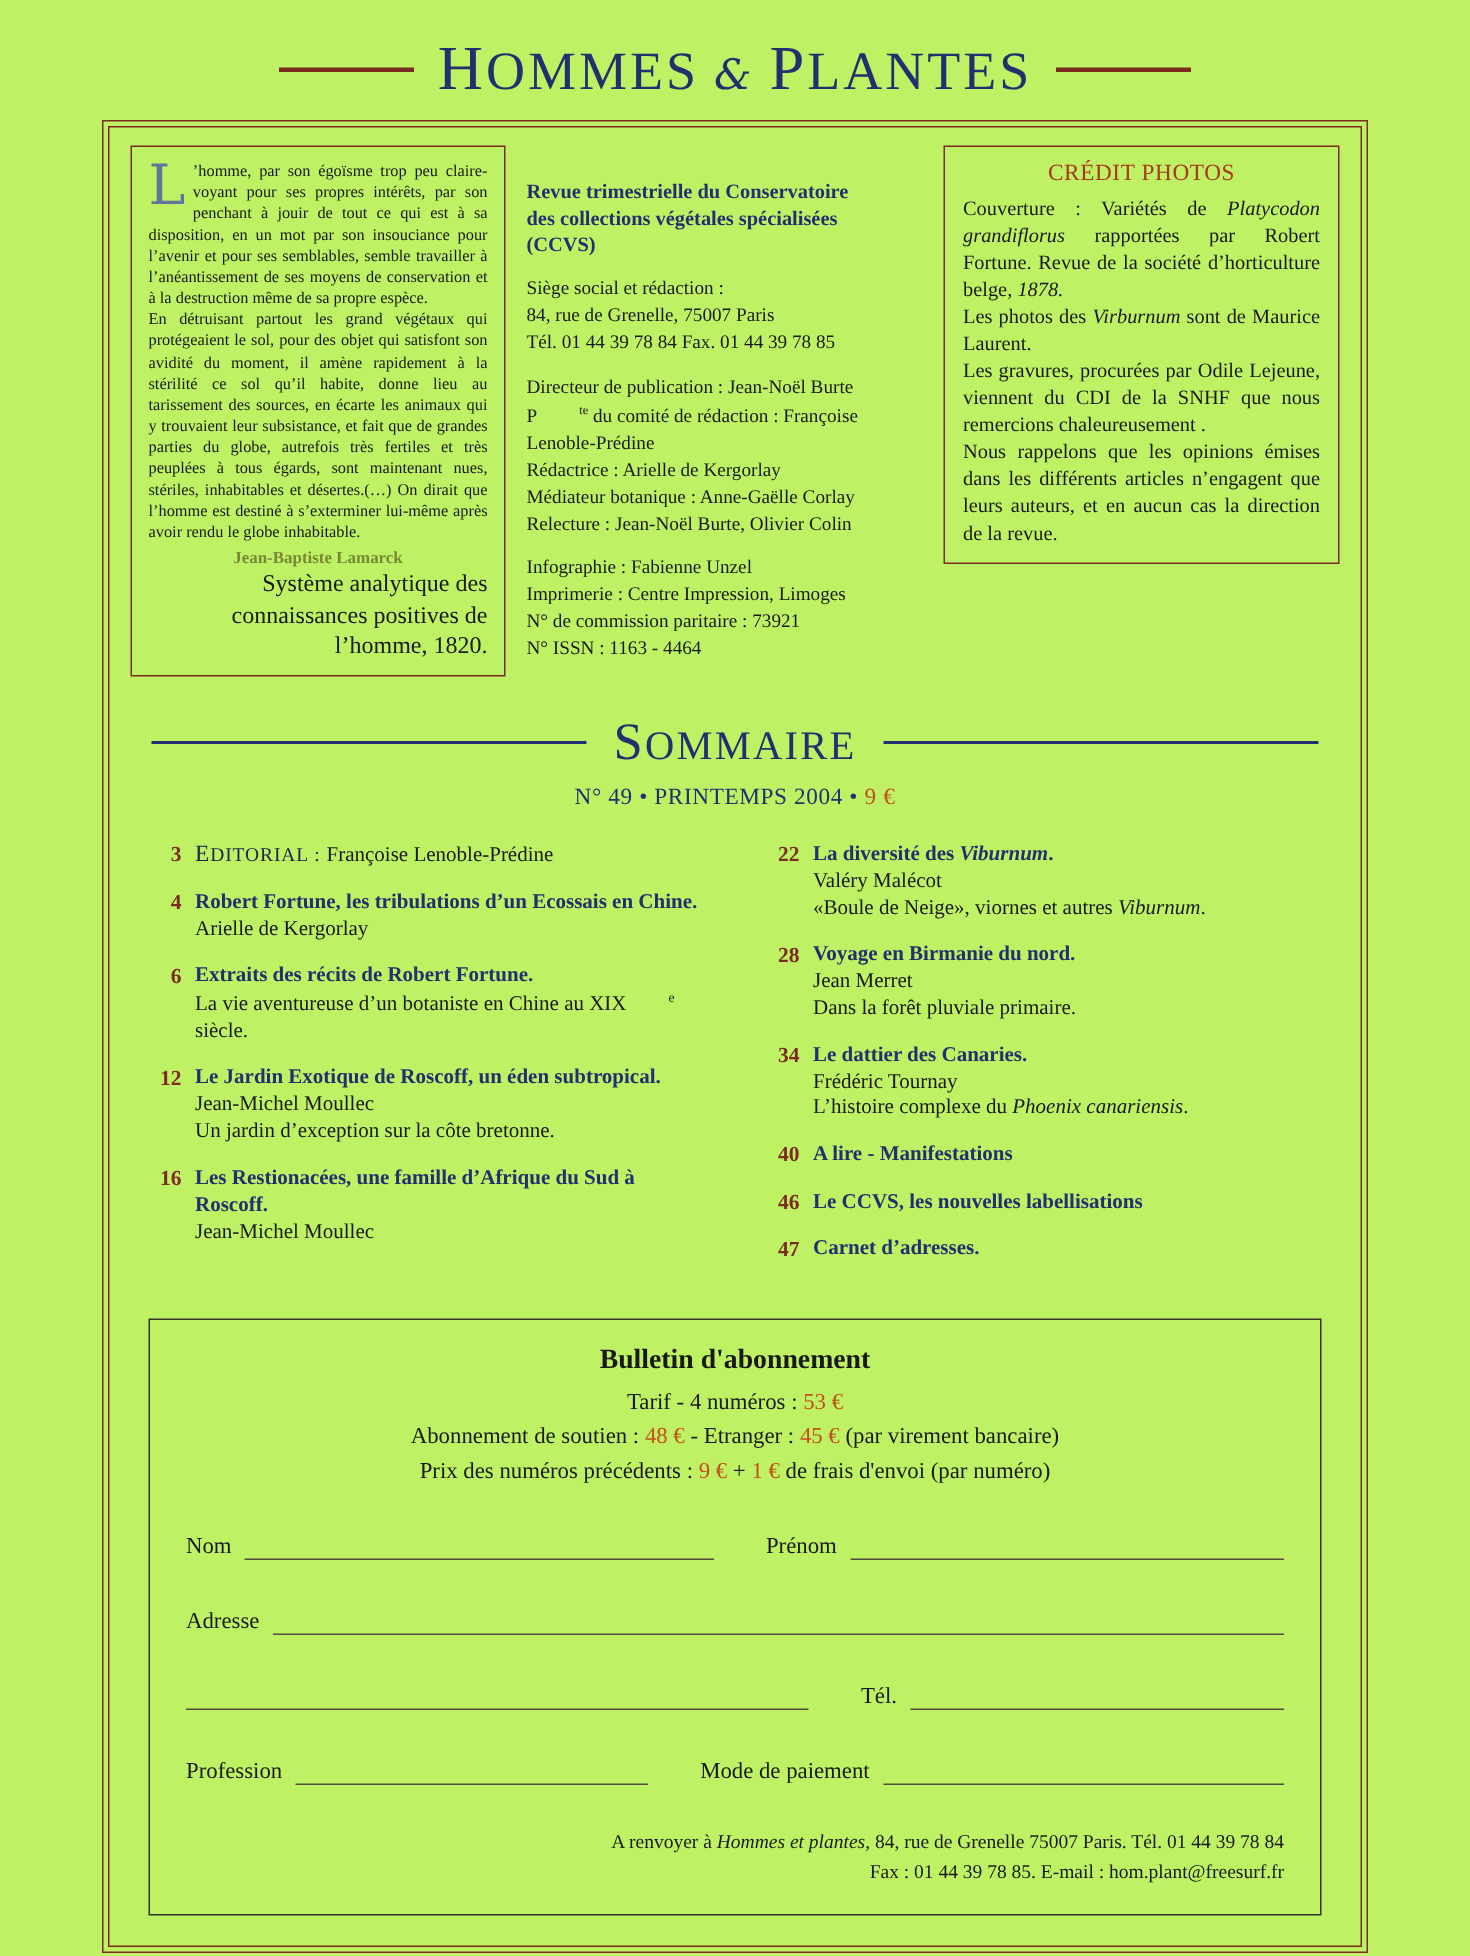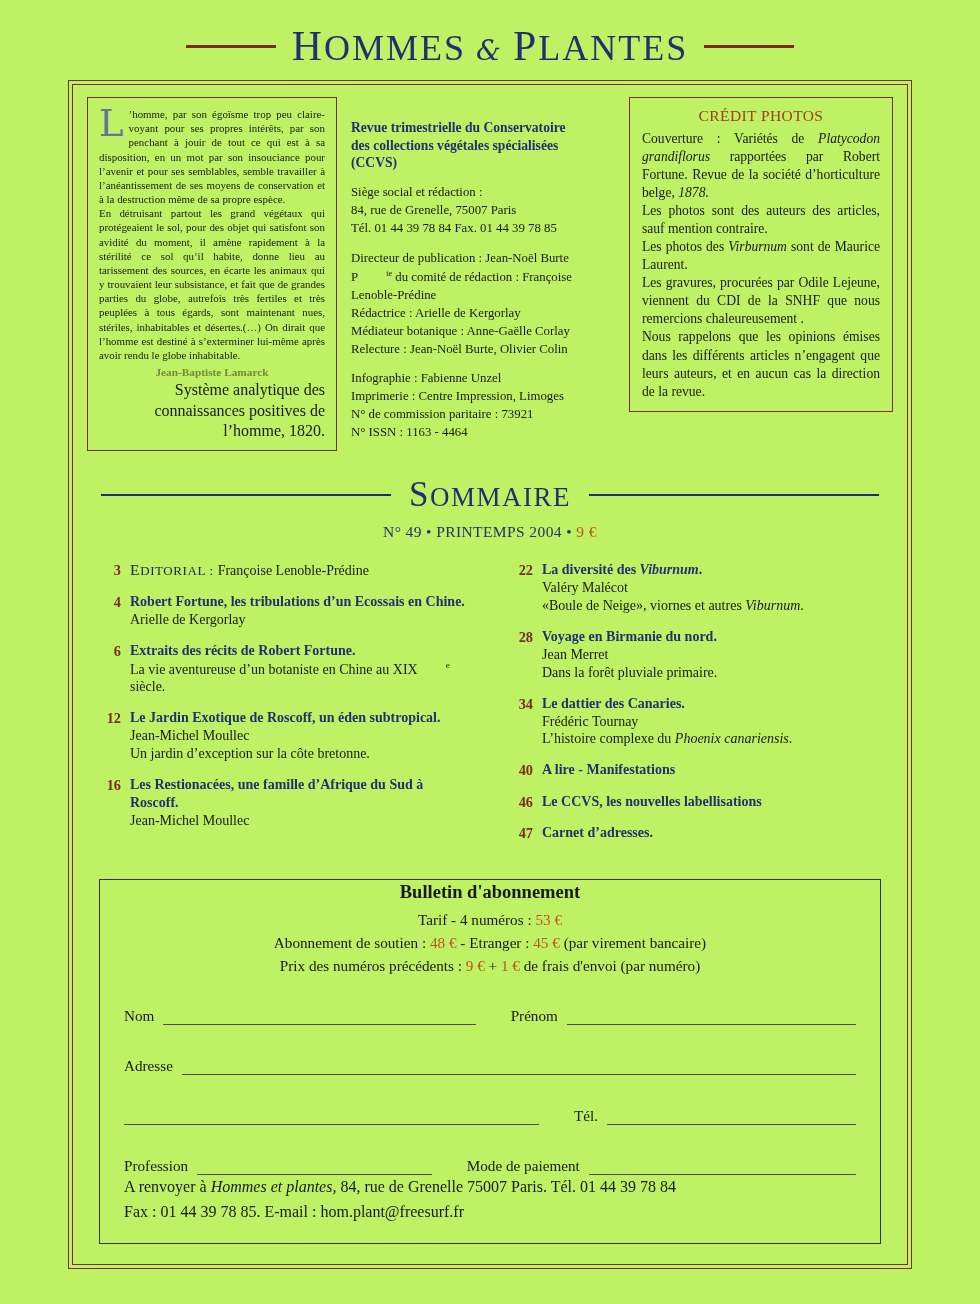--- a/index.html
+++ b/index.html
@@ -54,29 +54,29 @@
   .toc{display:flex;gap:38px;padding:0 10px;}
   .toc-col{flex:1;}
   .toc-entry{display:flex;gap:9px;margin-bottom:13px;}
   .toc-num{width:24px;flex:none;text-align:right;color:var(--maroon);font-weight:bold;font-size:14.3px;line-height:1.28;}
   .toc-body{flex:1;}
   .toc-title{font-weight:bold;color:var(--navy);font-size:14px;line-height:1.28;}
   .toc-text{font-size:14px;line-height:1.28;color:var(--ink);}
   .toc-editorial{color:#20254d;letter-spacing:.6px;font-size:13px;display:inline-block;}
   .toc-editorial::first-letter{font-size:1.2em;}
   
-  .sub-box{margin:24px 12px 0;border:1.5px solid #38322e;padding:0 24px 18px;}
+  .sub-box{margin:24px 12px 0;border:1.5px solid #38322e;padding:15px 24px 18px;}
   .sub-title{text-align:center;font-weight:bold;font-size:18.5px;margin:2px 0 8px;}
   .sub-line{text-align:center;font-size:15.2px;margin-top:5px;}
   .form-row{display:flex;align-items:flex-end;gap:9px;margin-top:32px;font-size:15.2px;}
   .form-row:first-of-type{margin-top:28px;}
   .form-label{white-space:nowrap;}
   .form-gap{margin-left:26px;}
   .fline{border-bottom:1.2px solid #55483f;height:3px;}
-  .sub-return{text-align:left;font-size:16px;line-height:1.55;}
+  .sub-return{text-align:right;font-size:13px;line-height:1.55;margin-top:28px;}
 </style>
 </head>
 <body>
 
 <div class="page">
 
   <header class="masthead">
     <div class="mast-line"></div>
     <h1 class="mast-title">
       <span class="mast-word">HOMMES</span>
@@ -120,21 +120,20 @@
             <div>Infographie : Fabienne Unzel</div>
             <div>Imprimerie : Centre Impression, Limoges</div>
             <div>N° de commission paritaire : 73921</div>
             <div>N° ISSN : 1163 - 4464</div>
           </div>
         </div>
 
         <aside class="credits">
           <div class="credits-title">CRÉDIT PHOTOS</div>
           <p><span>Couverture : Variétés de </span><span class="it">Platycodon grandiflorus</span><span> rapportées par Robert Fortune. Revue de la société d’horticulture belge, </span><span class="it">1878.</span></p>
-          <p>Les photos sont des auteurs des articles, sauf mention contraire.</p>
           <p><span>Les photos des </span><span class="it">Virburnum</span><span> sont de Maurice Laurent.</span></p>
           <p>Les gravures, procurées par Odile Lejeune, viennent du CDI de la SNHF que nous remercions chaleureusement .</p>
           <p>Nous rappelons que les opinions émises dans les différents articles n’engagent que leurs auteurs, et en aucun cas la direction de la revue.</p>
         </aside>
       </section>
 
       <div class="sommaire-row">
         <div class="som-line"></div>
         <h2 class="som-title">SOMMAIRE</h2>
         <div class="som-line"></div>

